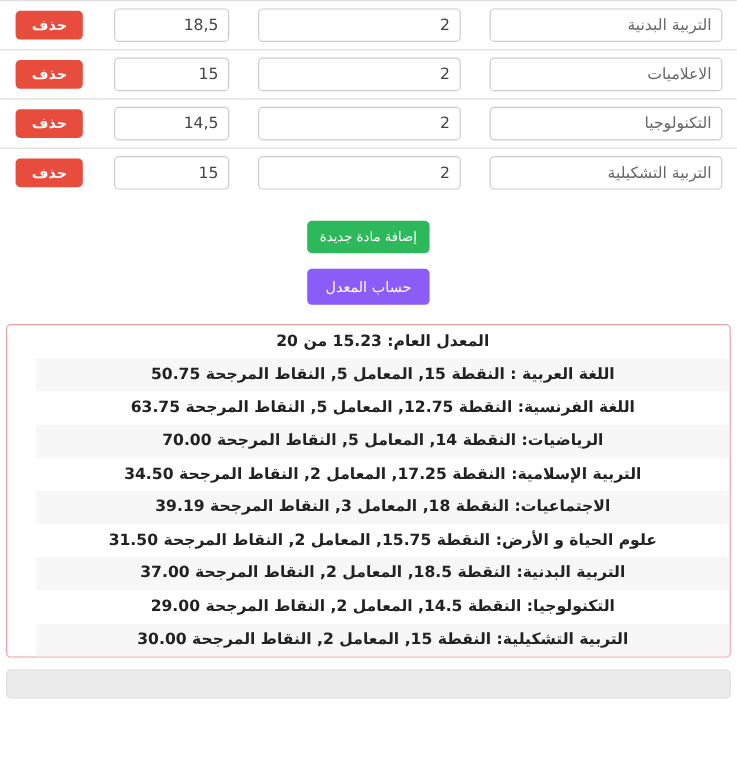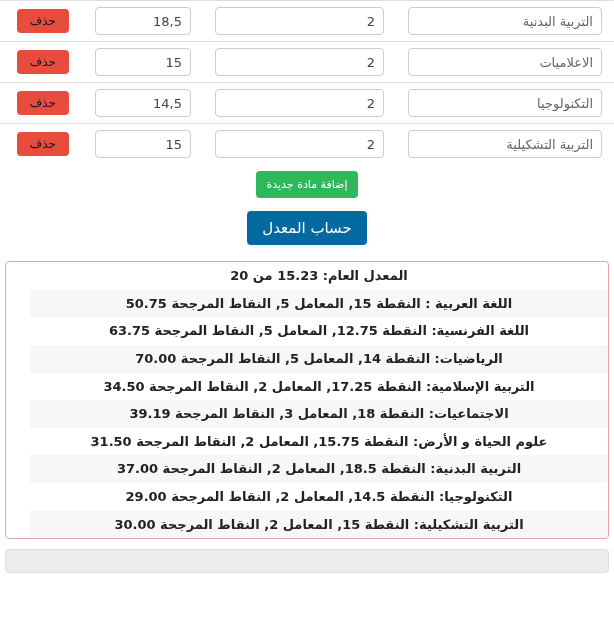--- a/index.html
+++ b/index.html
@@ -36,50 +36,51 @@
     font-size: 13px;
     color: #444;
     background: #fff;
     font-family: inherit;
     text-align: right;
   }
   .cell-subject input { color: #666; }
   .delete-btn {
     display: inline-block;
     background: #e74c3c;
-    color: #0f172a;
+    color: #ffffff;
     border: none;
     border-radius: 4px;
     padding: 6px 13px;
     font-size: 12px;
     font-family: inherit;
     cursor: pointer;
     line-height: 1;
     margin-top: 2px;
+    font-weight: bold;
   }
 
   
-  .actions { text-align: center; margin-top: 7px; }
+  .actions { text-align: center; margin-top: 20px; }
   .btn {
     border: none;
     border-radius: 4px;
     color: #fff;
     font-family: inherit;
     cursor: pointer;
     display: inline-block;
   }
   .btn-add {
     background: #2eb85c;
     font-size: 11px;
     padding: 7px 11px;
     margin-bottom: 13px;
   }
   .btn-calc {
-    background: #0369a1;
-    font-size: 15px;
+    background: #8b5cf6;
+    font-size: 12px;
     padding: 8px 15px;
     display: block;
     margin: 0 auto;
   }
 
   
   .results {
     margin: 16px 5px 0 5px;
     border: 1px solid #e9a2a2;
     border-radius: 4px;

